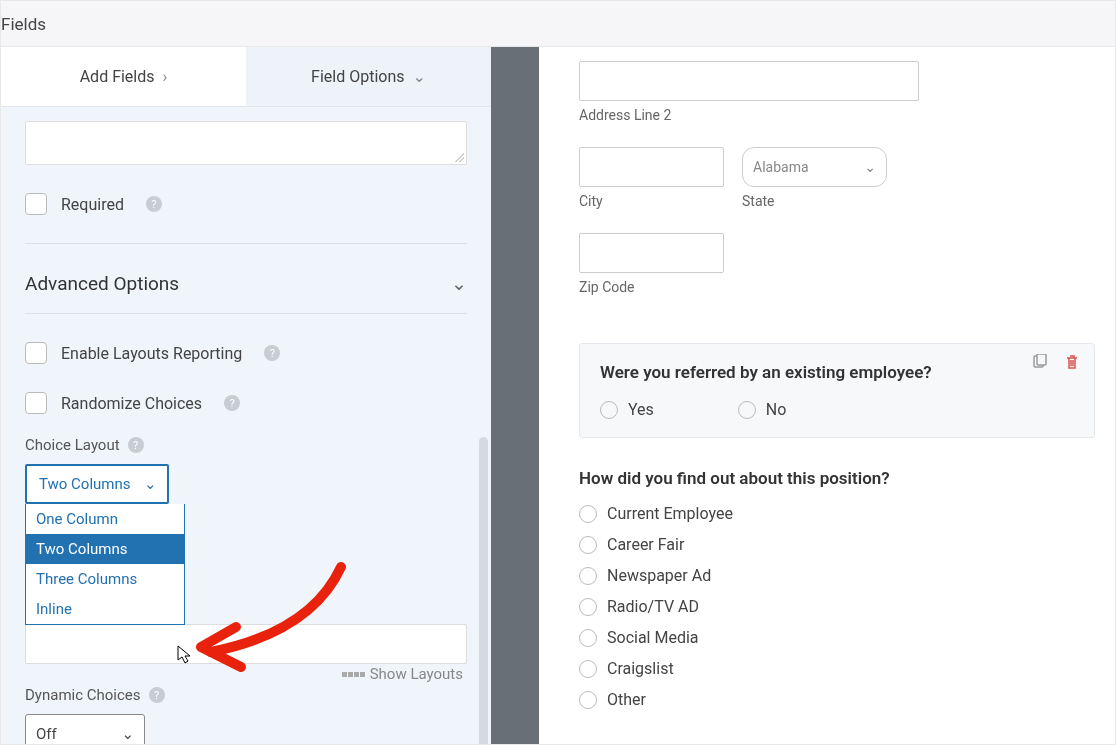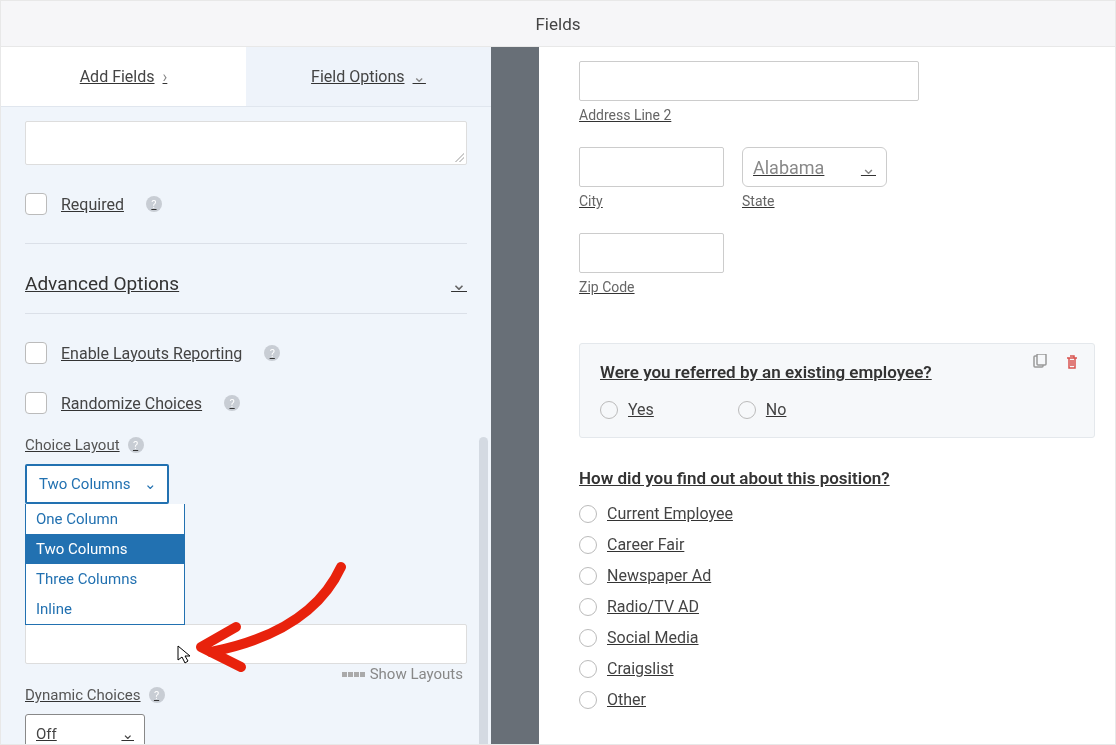--- a/index.html
+++ b/index.html
@@ -1,19 +1,19 @@
 <!DOCTYPE html>
 <html><head>
 <meta charset="utf-8">
 <style>
 * { box-sizing: border-box; margin: 0; padding: 0; }
 body { font-family: -apple-system, BlinkMacSystemFont, "Segoe UI", Roboto, sans-serif; color: #333; background: #fff; }
 .container { width: 1116px; height: 745px; position: relative; overflow: hidden; border: 1px solid #e8e8e8; }
-.header { height: 46px; background: #f6f6f8; border-bottom: 1px solid #e8e8e8; display: flex; align-items: center; justify-content: center; font-size: 17px; color: #444; }
-.main { display: flex; height: calc(100% - 46px); text-decoration: underline; }
+.header { height: 46px; background: #f6f6f8; border-bottom: 1px solid #e8e8e8; display: flex; align-items: center; font-size: 17px; color: #444; }
+.main { display: flex; height: calc(100% - 46px); }
 .sidebar { width: 490px; background: #f0f5fb; display: flex; flex-direction: column; position: relative; }
 .tabbar { display: flex; height: 60px; border-bottom: 1px solid #e0e6ee; }
 .tab { flex: 1; display: flex; align-items: center; justify-content: center; font-size: 16px; color: #444; gap: 8px; }
 .tab.active { background: #fff; }
 .tab.inactive { background: #eef3fa; }
 .tab-icon { color: #888; }
 .sidebar-body { flex: 1; overflow: hidden; position: relative; padding: 0 24px; }
 .panel-scroll { position: absolute; right: 0; top: 0; width: 14px; height: 100%; }
 .scroll-thumb { position: absolute; right: 3px; top: 330px; width: 9px; height: 370px; background: #d4dae2; border-radius: 5px; }
 .spacer-textarea { width: 100%; height: 44px; background: #fff; border: 1px solid #ddd; border-radius: 2px; margin-top: 14px; position: relative; }
@@ -37,21 +37,21 @@
 .grid-icon span { width: 5px; height: 5px; background: #aaa; display: inline-block; }
 .input-box { width: 100%; height: 40px; border: 1px solid #ddd; border-radius: 2px; background: #fff; margin-top: 24px; }
 .select-small { margin-top: 10px; height: 40px; width: 120px; border: 1px solid #888; border-radius: 3px; background: #fff; display: flex; align-items: center; padding: 0 10px; justify-content: space-between; color: #444; font-size: 15px; }
 .divider-main { width: 48px; background: #686f77; }
 .preview { flex: 1; padding: 0 20px 0 40px; overflow: hidden; position: relative; }
 .addr-input { width: 340px; height: 40px; border: 1px solid #ccc; border-radius: 2px; margin-top: 12px; }
 .field-label { font-size: 14px; color: #666; margin-top: 6px; }
 .addr-row { display: flex; gap: 18px; margin-top: 24px; }
 .addr-half { width: 145px; }
 .input-half { width: 145px; height: 40px; border: 1px solid #ccc; border-radius: 2px; }
-.select-state { width: 145px; height: 40px; border: 1px solid #ccc; border-radius: 6px; display: flex; align-items: center; padding: 0 10px; justify-content: space-between; color: #888; font-size: 18px; }
+.select-state { width: 145px; height: 40px; border: 1px solid #ccc; border-radius: 12px; display: flex; align-items: center; padding: 0 10px; justify-content: space-between; color: #888; font-size: 14px; }
 .question-box { margin-top: 48px; background: #f6f8fa; border: 1px solid #e4e8ec; border-radius: 3px; padding: 18px 20px; position: relative; }
 .q-title { font-size: 17px; font-weight: 600; color: #333; }
 .radio-row { display: flex; gap: 84px; margin-top: 18px; }
 .radio-opt { display: flex; align-items: center; gap: 10px; font-size: 16px; color: #444; }
 .radio { width: 18px; height: 18px; border: 1px solid #bbb; border-radius: 50%; }
 .action-icons { position: absolute; right: 14px; top: 10px; display: flex; gap: 16px; }
 .copy-icon, .trash-icon { width: 16px; height: 16px; }
 .copy-icon { color: #999; }
 .trash-icon { color: #d9534f; }
 .q-standalone { margin-top: 30px; }

